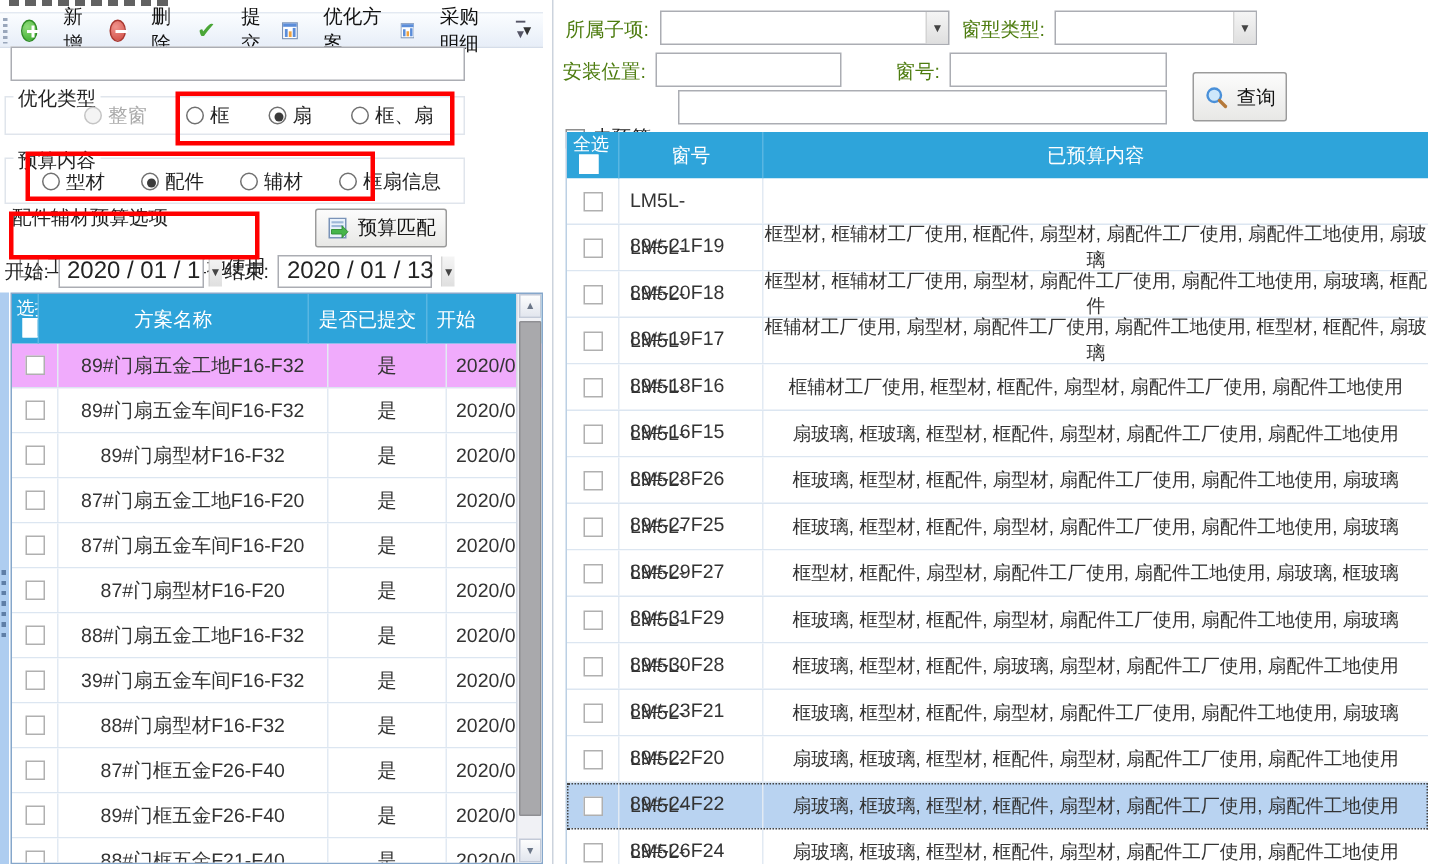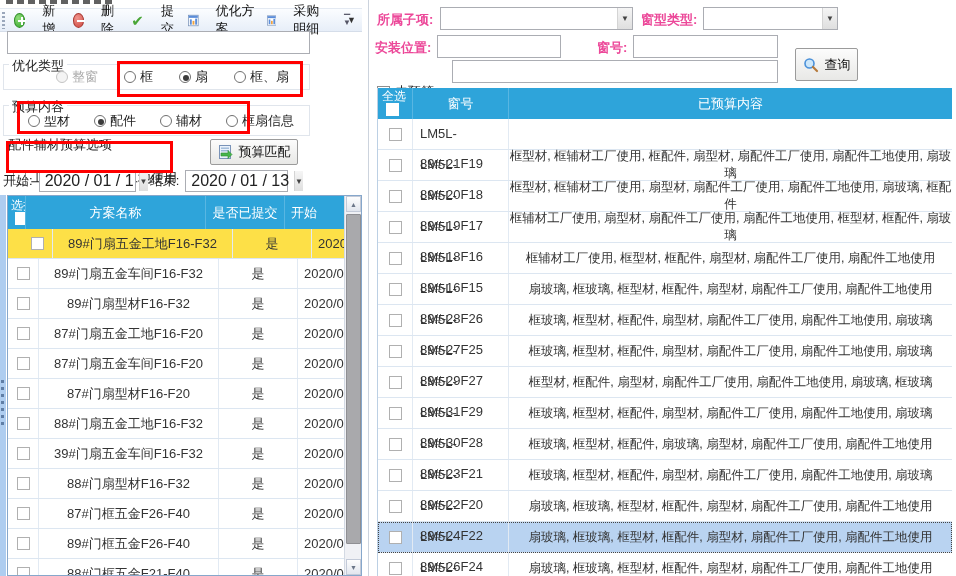--- a/index.html
+++ b/index.html
@@ -61,40 +61,40 @@
   
   .ltable { position:absolute; left:7px; top:195px; width:355px; height:381px; border:1px solid #86a7cb; background:#fff; overflow:hidden; }
   .ltable .thead { height:33px; position:relative; }
   .lh-check { width:18px; position:relative; border-right:1px solid #58b6e2; }
   .lh-check .hc-lbl { position:absolute; left:3px; top:1px; font-size:12px; }
   .lh-check .cbx { position:absolute; left:7px; top:16px; border-color:#fff; }
   .lh-name { width:180px; border-right:1px solid #58b6e2; display:flex; align-items:center; justify-content:center; font-size:13px; }
   .lh-sub { width:79px; border-right:1px solid #58b6e2; display:flex; align-items:center; justify-content:center; font-size:13px; }
   .lh-start { flex:1; display:flex; align-items:center; padding-left:6px; font-size:13px; }
   .lrow { display:flex; height:30px; border-bottom:1px solid #dce6f1; background:#fff; align-items:center; }
-  .lrow.selected { background:#fde047;padding-left:14px; }
+  .lrow.selected { background:#f0abfc; }
   .lc-check { width:31px; display:flex; align-items:center; justify-content:center; border-right:1px solid #e2eaf3; height:100%; }
   .lc-check .cbx { border-color:#b0b0b0; }
   .lc-name { width:180px; text-align:center; font-size:13px; border-right:1px solid #e2eaf3; height:100%; line-height:29px; color:#333; }
   .lc-sub { width:79px; text-align:center; font-size:13px; border-right:1px solid #e2eaf3; height:100%; line-height:29px; color:#333; }
   .lc-start { flex:1; font-size:13px; padding-left:6px; line-height:29px; color:#333; }
   .lscroll { position:absolute; right:0; top:0; width:17px; height:100%; background:#f0f1f5; border-left:1px solid #d4dae4; z-index:5; }
   .lscroll .sarrow { position:absolute; left:1px; width:15px; height:16px; background:linear-gradient(#fdfdfd,#e2e6ee);
     border:1px solid #c3cad8; display:flex; align-items:center; justify-content:center; font-size:7px; color:#6b7688; }
   .lscroll .up { top:0; } .lscroll .down { bottom:0; }
   .lscroll .thumb { position:absolute; left:1px; top:18px; width:15px; height:330px; background:#a9a9ac; border:1px solid #8f8f93; border-radius:1px; }
 
   
   .left-strip { position:absolute; left:0; top:195px; width:6px; height:381px; background:#aecdf0; }
   .left-strip::after { content:""; position:absolute; left:1px; top:185px; width:3px; height:46px;
     background:repeating-linear-gradient(#5f7ea6 0 3px, transparent 3px 7px); }
   .vsep { position:absolute; left:368px; top:0; width:1px; height:576px; background:#ccd3dd; }
 
   
-  .rlabel { position:absolute; font-size:13px; color:#ec4899; white-space:nowrap;font-weight:bold; }
+  .rlabel { position:absolute; font-size:13px; color:#4d7c0f; white-space:nowrap; }
   .rcombo { position:absolute; height:23px; }
   .rinput { position:absolute; height:23px; border:1px solid #abadb3; background:#fff; font-size:12px; padding:0 4px; font-family:inherit; }
   .q-btn { left:795px; top:48px; width:63px; height:33px; }
   .mag { width:16px; height:16px; }
 
   
   .rtable { position:absolute; left:377px; top:88px; width:575px; height:488px; background:#fff; overflow:hidden; border-left:1px solid #bcd0e4; }
   .rtable .thead { height:31px; }
   .rh-check { width:35px; position:relative; border-right:1px solid #58b6e2; }
   .rh-check .hc-lbl { position:absolute; left:4px; top:0px; font-size:12px; }

